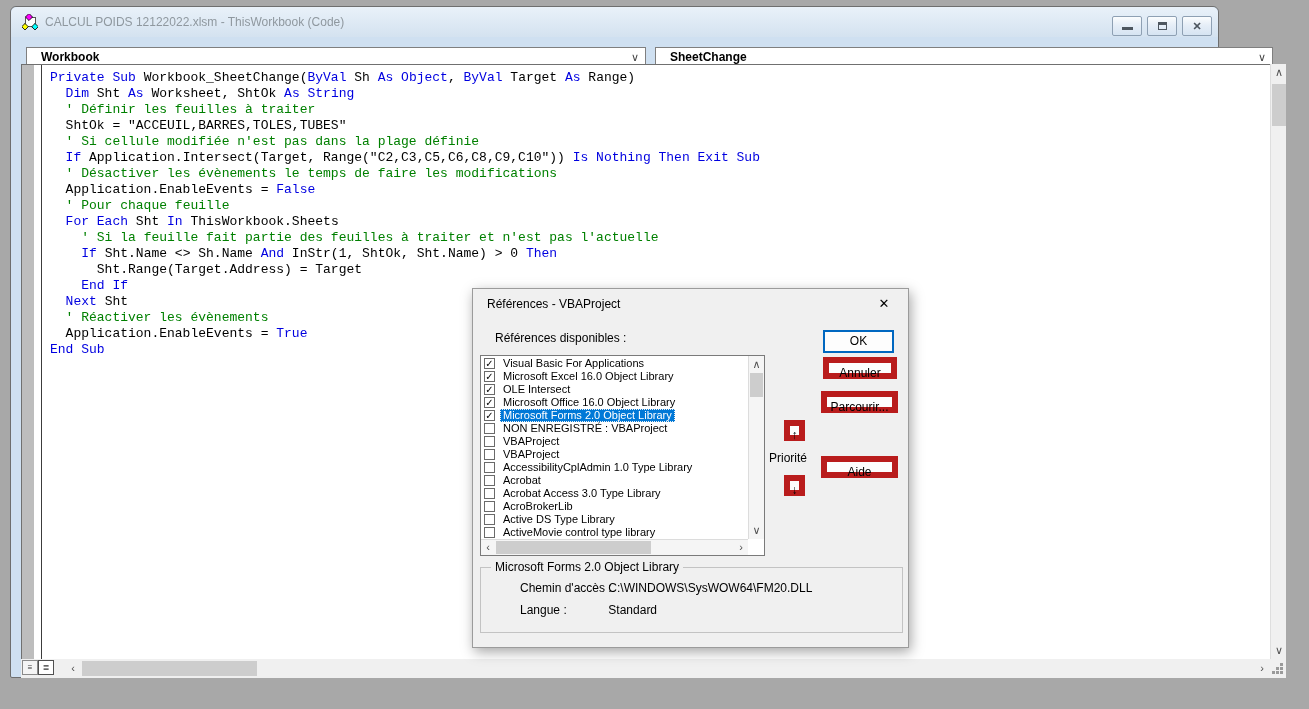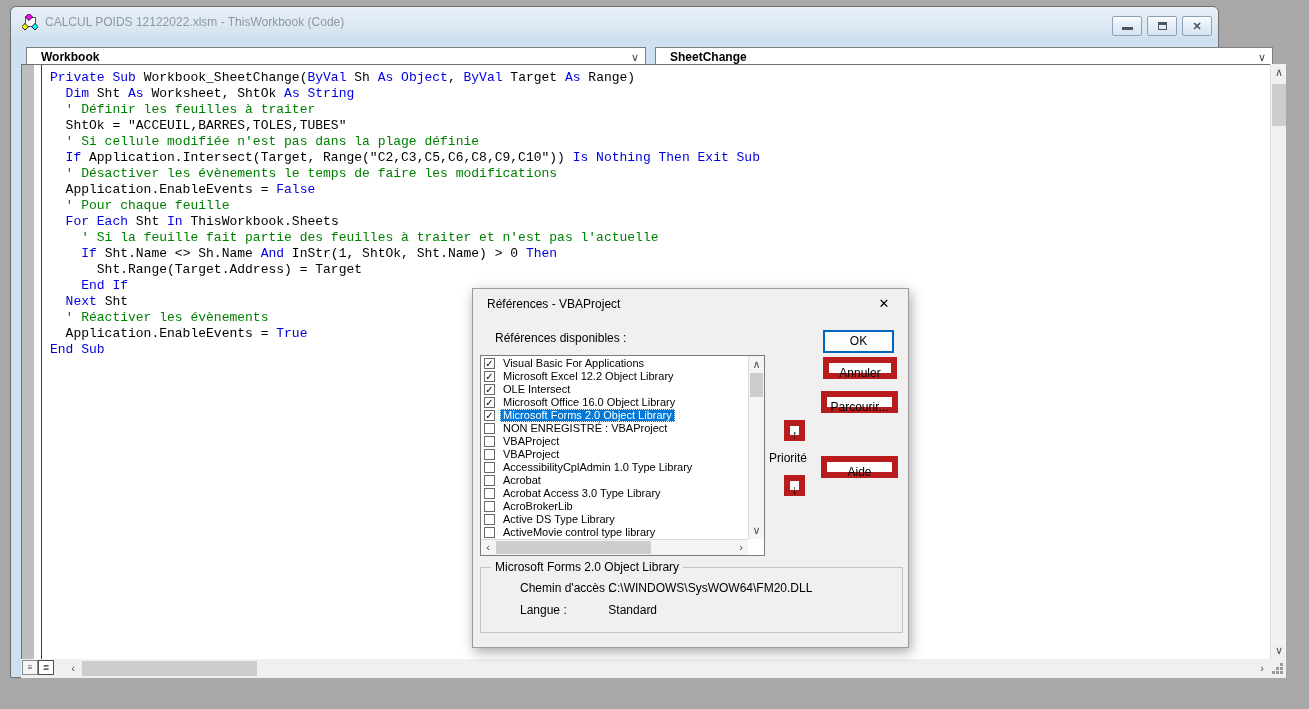--- a/index.html
+++ b/index.html
@@ -157,21 +157,21 @@
   <div class="dlg-label">Références disponibles :</div>
 
   <div class="listbox">
     <div class="ref-rows">
         <div class="ref-row">
           <span class="cb">✓</span>
           <span class="ref-label">Visual Basic For Applications</span>
         </div>
         <div class="ref-row">
           <span class="cb">✓</span>
-          <span class="ref-label">Microsoft Excel 12.2 Object Library</span>
+          <span class="ref-label">Microsoft Excel 16.0 Object Library</span>
         </div>
         <div class="ref-row">
           <span class="cb">✓</span>
           <span class="ref-label">OLE Intersect</span>
         </div>
         <div class="ref-row">
           <span class="cb">✓</span>
           <span class="ref-label">Microsoft Office 16.0 Object Library</span>
         </div>
         <div class="ref-row selected">

